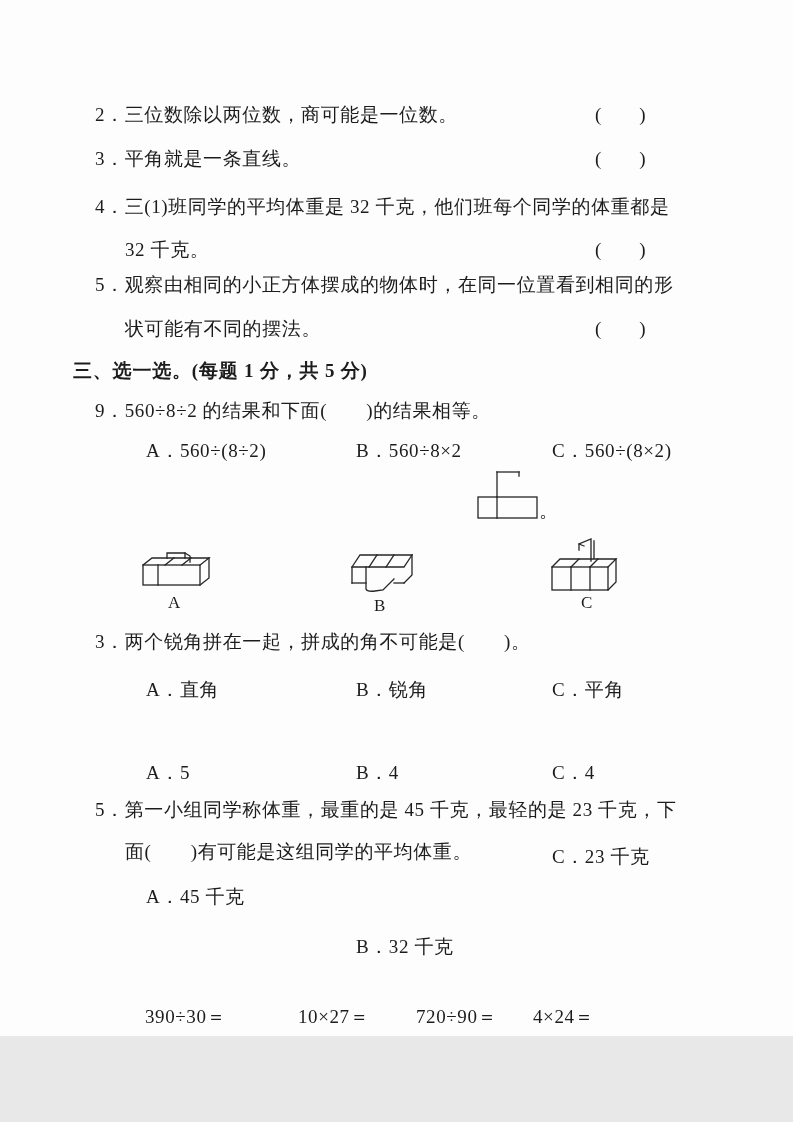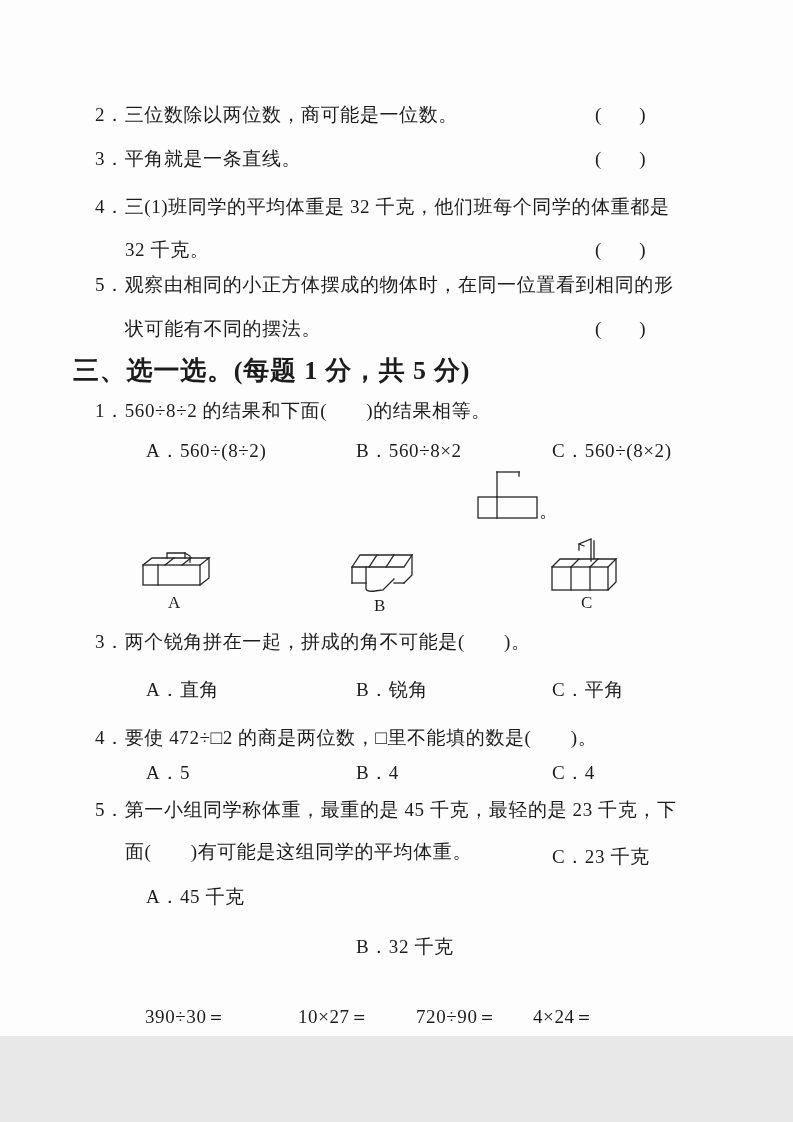--- a/index.html
+++ b/index.html
@@ -14,21 +14,21 @@
   }
   .line{
     position:absolute;
     white-space:nowrap;
     font-size:19px;
     line-height:22px;
     letter-spacing:0.6px;
   }
   .sec-header{
     font-weight:bold;
-    font-size:26px;
+    font-size:19px;
     letter-spacing:0.8px;
   }
   .bracket{letter-spacing:0;}
   .fig{position:absolute;}
   .fig svg{display:block;}
   .fig-label{
     position:absolute;
     font-size:17px;
     line-height:18px;
     font-family:"Liberation Serif","DejaVu Serif",serif;
@@ -54,21 +54,21 @@
   <div class="line" style="left:95px;top:196px">4．三(1)班同学的平均体重是 32 千克，他们班每个同学的体重都是</div>
   <div class="line" style="left:125px;top:239px">32 千克。</div>
   <div class="line bracket" style="left:595px;top:239px">(　　)</div>
 
   <div class="line" style="left:95px;top:274px">5．观察由相同的小正方体摆成的物体时，在同一位置看到相同的形</div>
   <div class="line" style="left:125px;top:318px">状可能有不同的摆法。</div>
   <div class="line bracket" style="left:595px;top:318px">(　　)</div>
 
   <div class="line sec-header" style="left:73px;top:360px">三、选一选。(每题 1 分，共 5 分)</div>
 
-  <div class="line" style="left:95px;top:400px">1．560÷8÷2 的结果和下面(　　)的结果相等。</div>
+  <div class="line" style="left:95px;top:400px">9．560÷8÷2 的结果和下面(　　)的结果相等。</div>
   <div class="line" style="left:146px;top:440px">A．560÷(8÷2)</div>
   <div class="line" style="left:356px;top:440px">B．560÷8×2</div>
   <div class="line" style="left:552px;top:440px">C．560÷(8×2)</div>
 
 
   <div class="fig" style="left:476px;top:466px">
     <svg width="66" height="56" viewBox="0 0 66 56">
       <rect x="2" y="31" width="59" height="21"></rect>
       <line x1="21" y1="31" x2="21" y2="52"></line>
       <line x1="21" y1="6" x2="21" y2="31"></line>
@@ -118,21 +118,20 @@
   </div>
   <div class="fig-label" style="left:168px;top:594px">A</div>
   <div class="fig-label" style="left:374px;top:597px">B</div>
   <div class="fig-label" style="left:581px;top:594px">C</div>
 
   <div class="line" style="left:95px;top:631px">3．两个锐角拼在一起，拼成的角不可能是(　　)。</div>
   <div class="line" style="left:146px;top:679px">A．直角</div>
   <div class="line" style="left:356px;top:679px">B．锐角</div>
   <div class="line" style="left:552px;top:679px">C．平角</div>
 
-  <div class="line" style="left:95px;top:727px">4．要使 472÷□2 的商是两位数，□里不能填的数是(　　)。</div>
   <div class="line" style="left:146px;top:762px">A．5</div>
   <div class="line" style="left:356px;top:762px">B．4</div>
   <div class="line" style="left:552px;top:762px">C．4</div>
 
   <div class="line" style="left:95px;top:799px">5．第一小组同学称体重，最重的是 45 千克，最轻的是 23 千克，下</div>
   <div class="line" style="left:125px;top:841px">面(　　)有可能是这组同学的平均体重。</div>
   <div class="line" style="left:146px;top:886px">A．45 千克</div>
   <div class="line" style="left:356px;top:936px">B．32 千克</div>
   <div class="line" style="left:552px;top:846px">C．23 千克</div>
 

